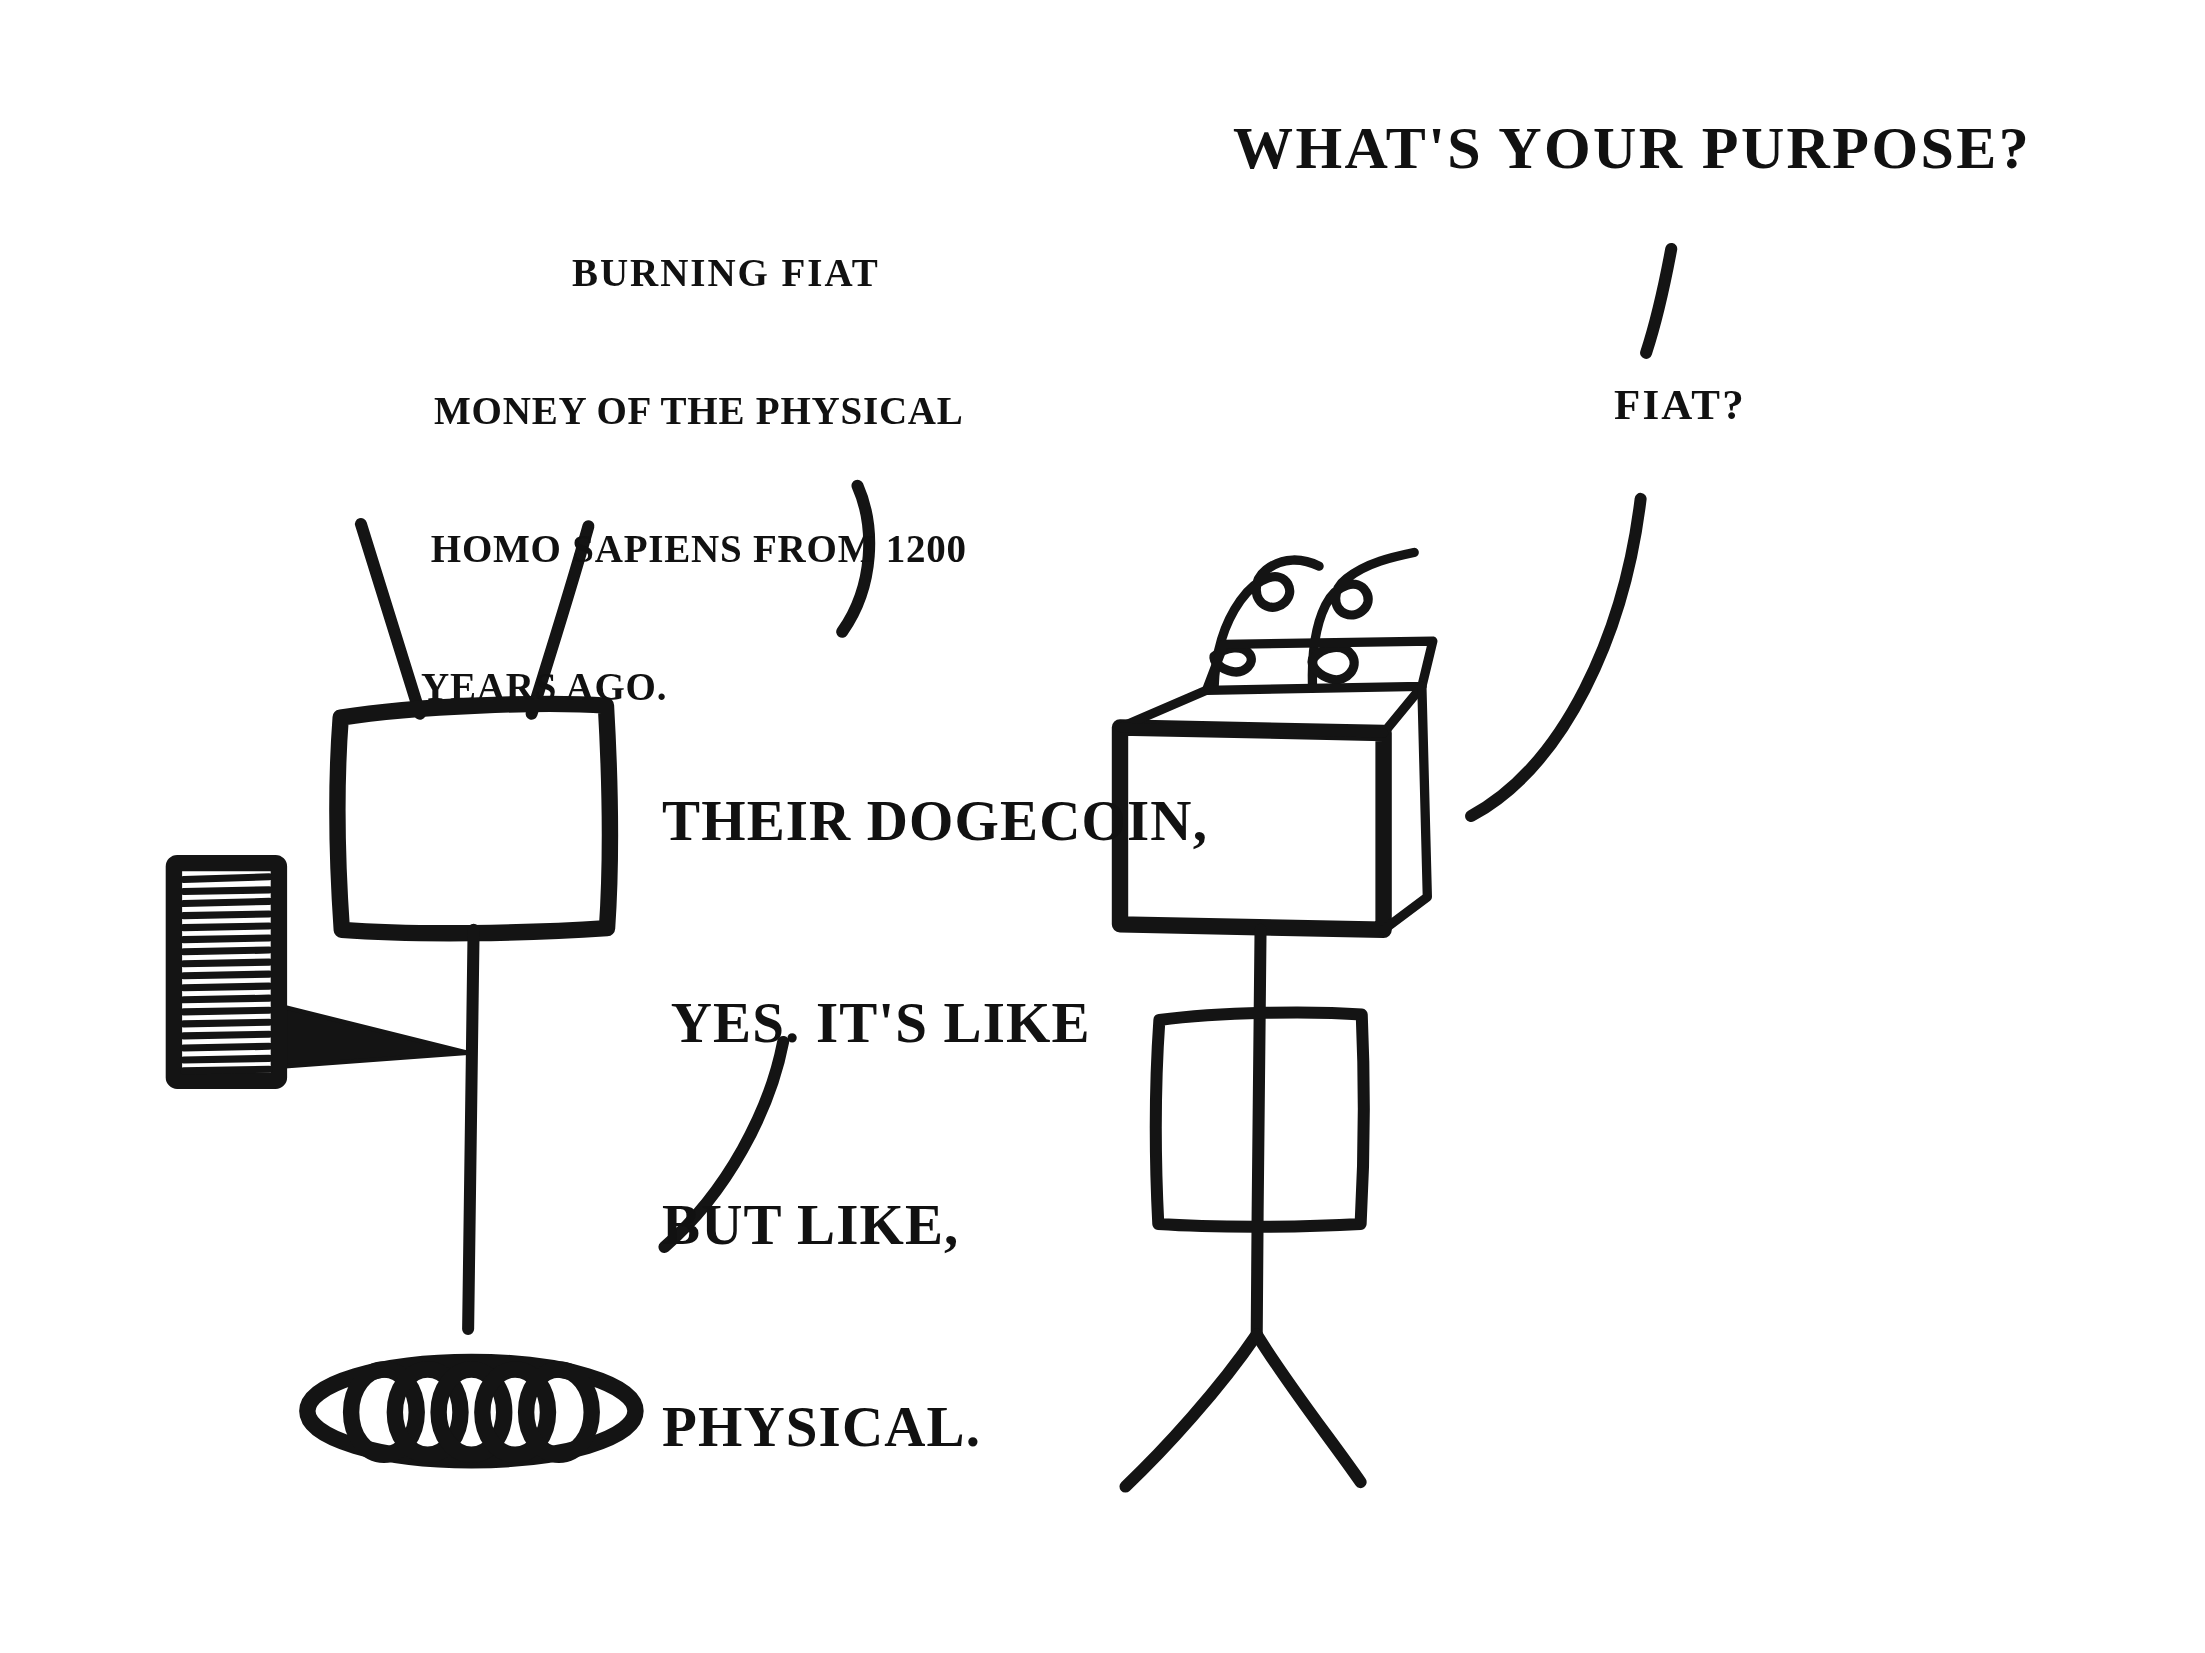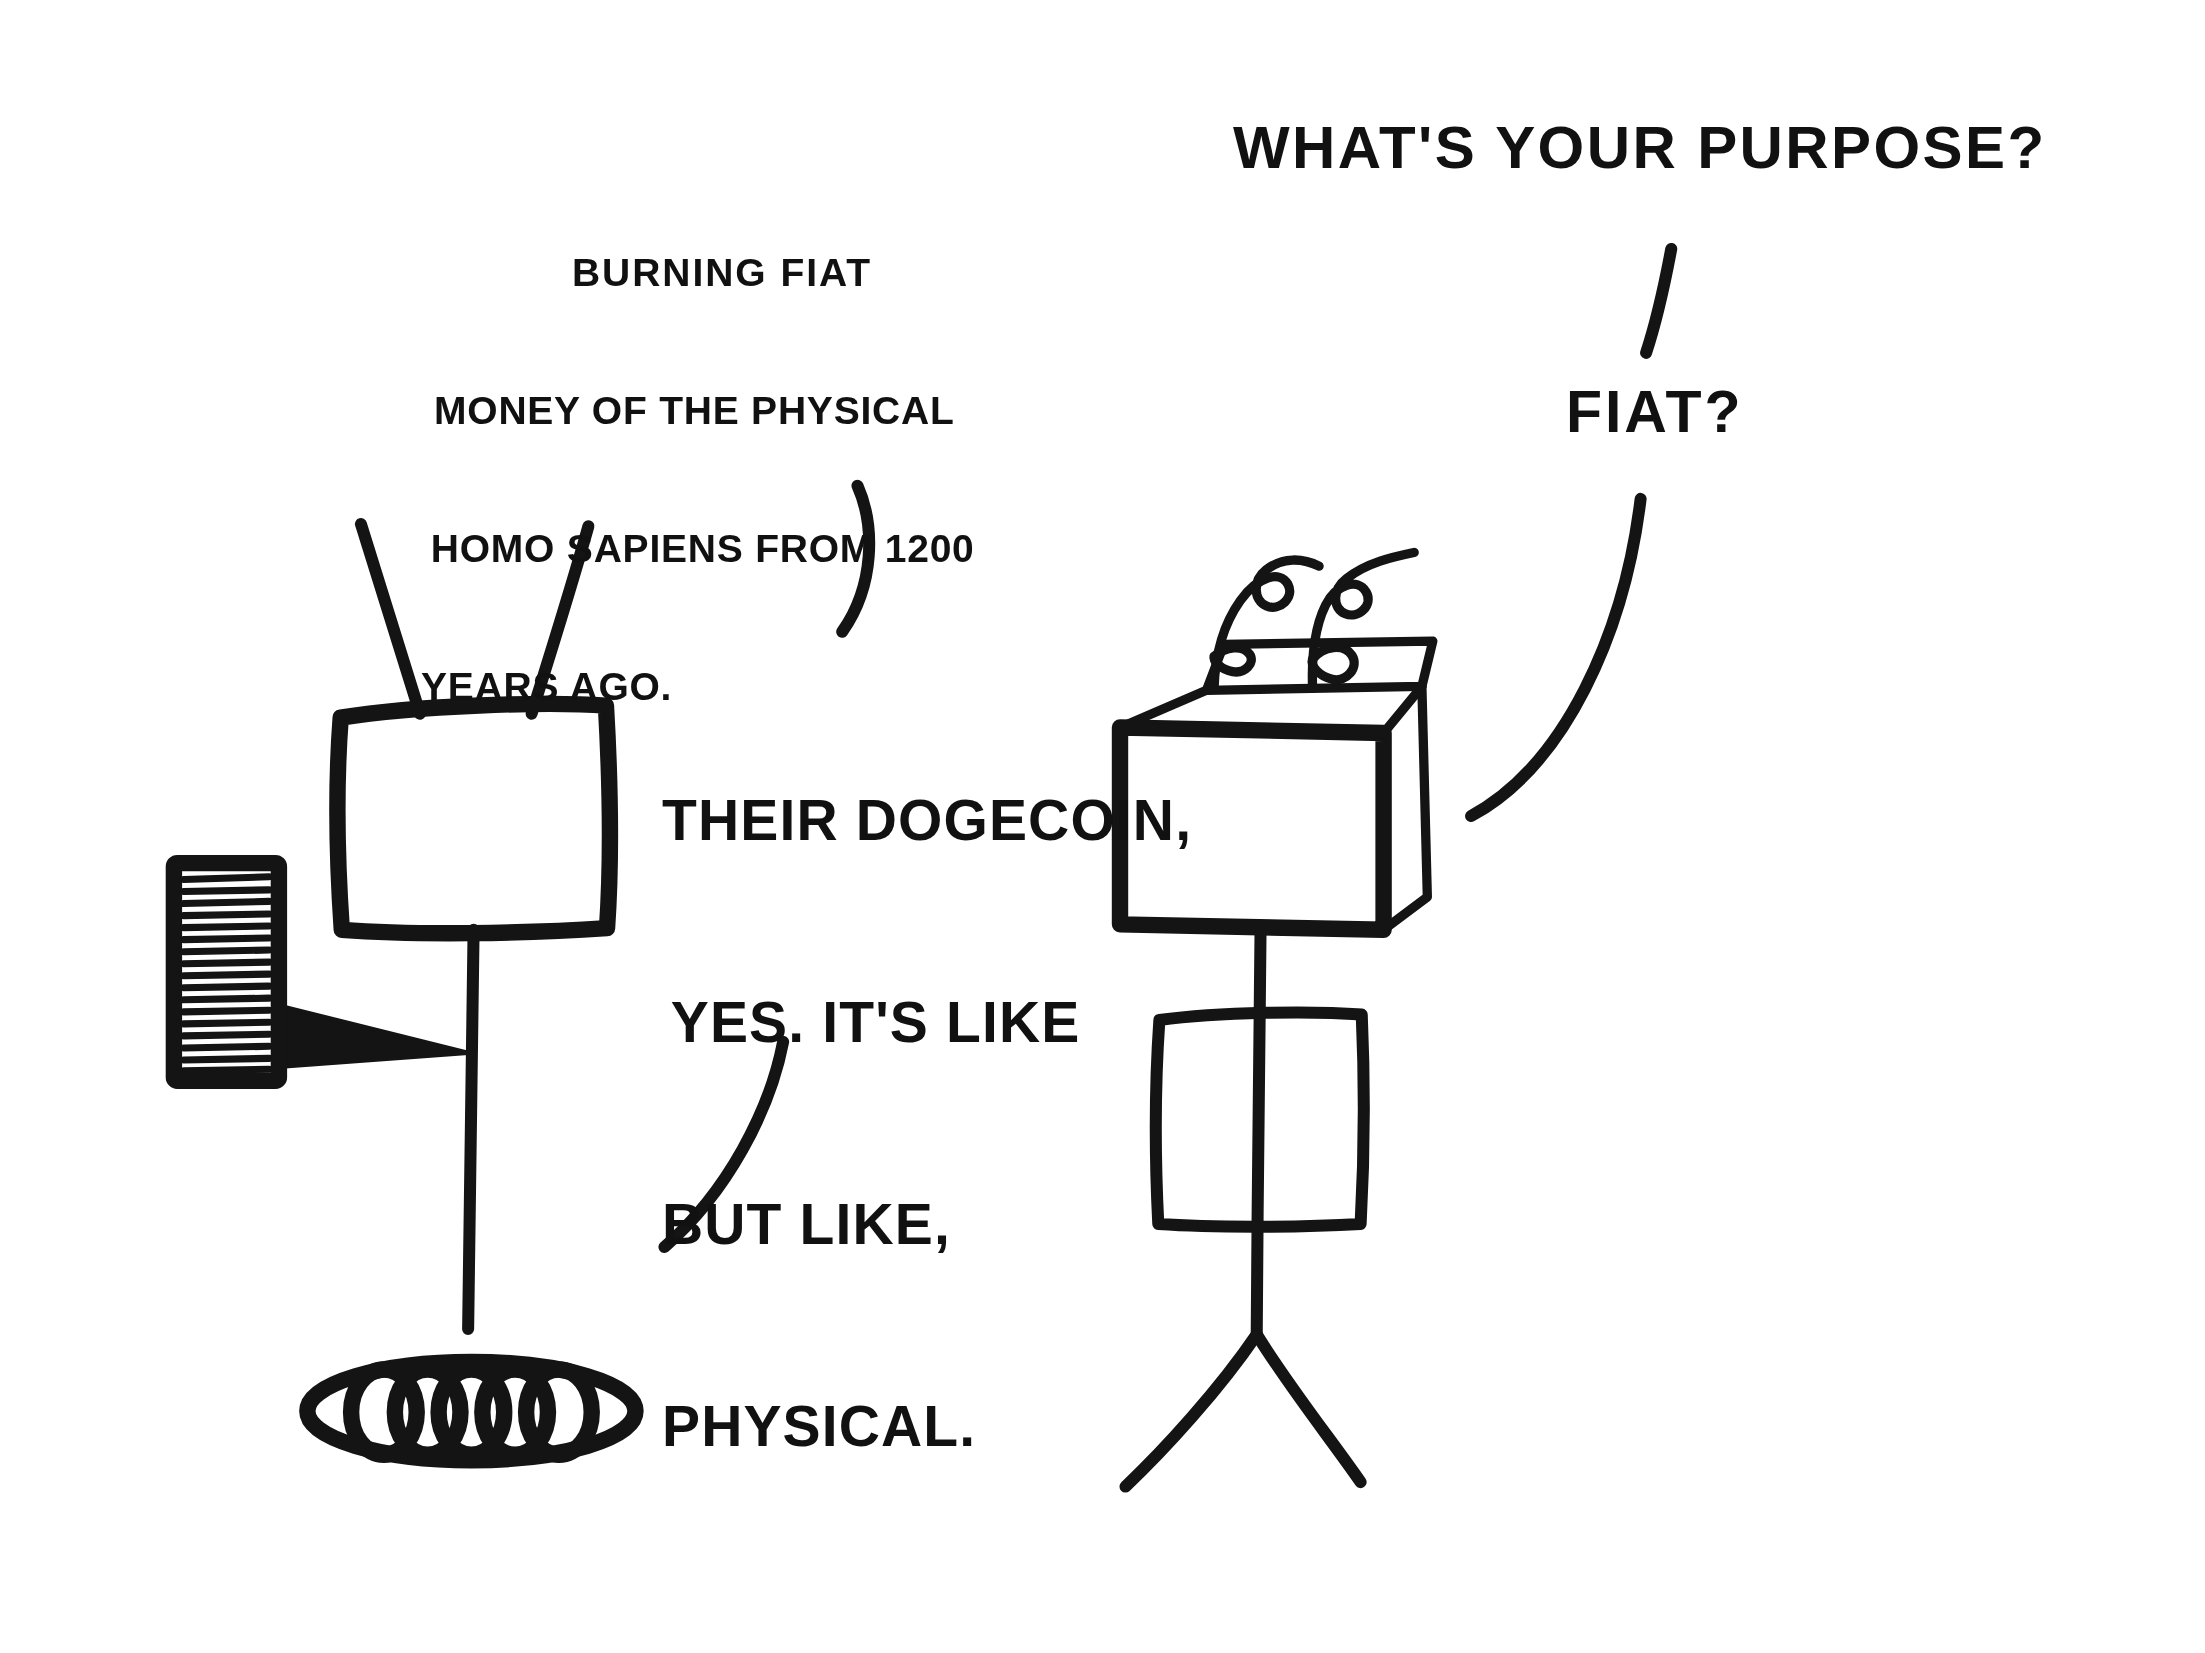--- a/index.html
+++ b/index.html
@@ -30,21 +30,21 @@
     stroke-linejoin: round;
   }
   .ink-thin  { stroke-width: 13; }
   .ink-med   { stroke-width: 17; }
   .ink-thick { stroke-width: 22; }
   .ink-heavy { stroke-width: 30; }
 
   .handwriting {
     position: absolute;
     color: #111111;
-    font-family: Liberation Sans, sans-serif;
+    font-family: Liberation Serif, serif;
     font-weight: 700;
     letter-spacing: 0.02em;
     white-space: pre;
     line-height: 1.0;
     transform-origin: left top;
   }
   .hw-line {
     display: block;
     white-space: pre;
   }
@@ -76,23 +76,23 @@
   
   #caption-whats-your-purpose {
     left: 1233px;
     top: 118px;
     font-size: 60px;
     letter-spacing: 0.04em;
   }
 
   
   #caption-fiat {
-    left: 1566px;
+    left: 1614px;
     top: 383px;
-    font-size: 59px;
+    font-size: 43px;
     letter-spacing: 0.05em;
   }
 </style>
 </head>
 <body>
 
 <div id="stage">
 
   <svg class="layer" viewBox="0 0 4032 3024">
 

